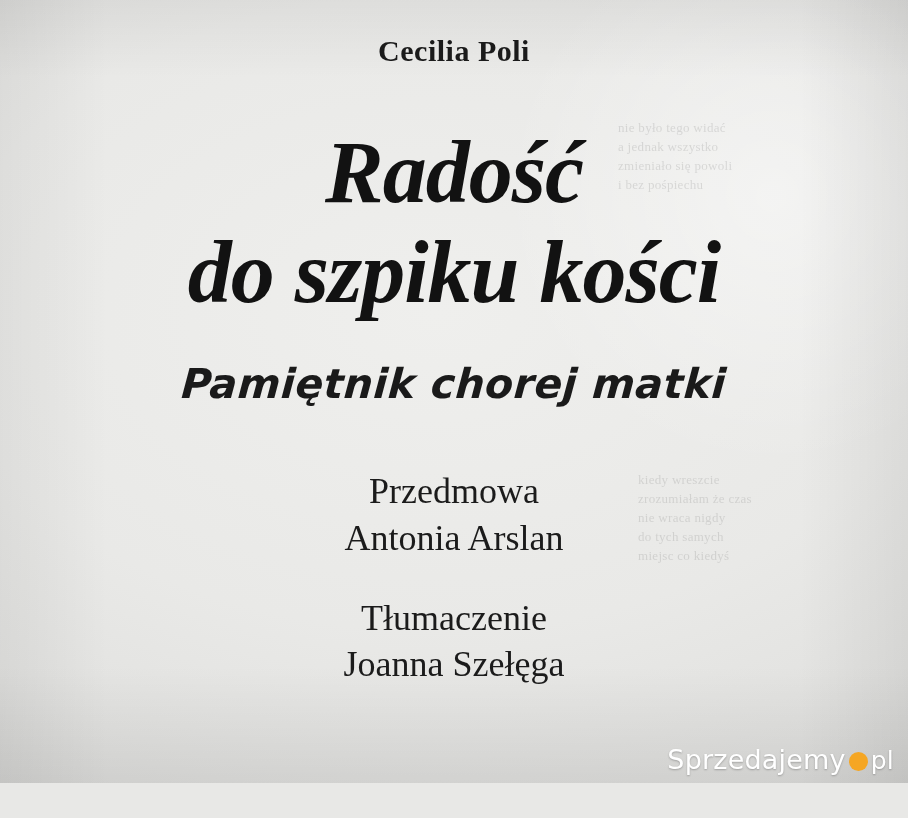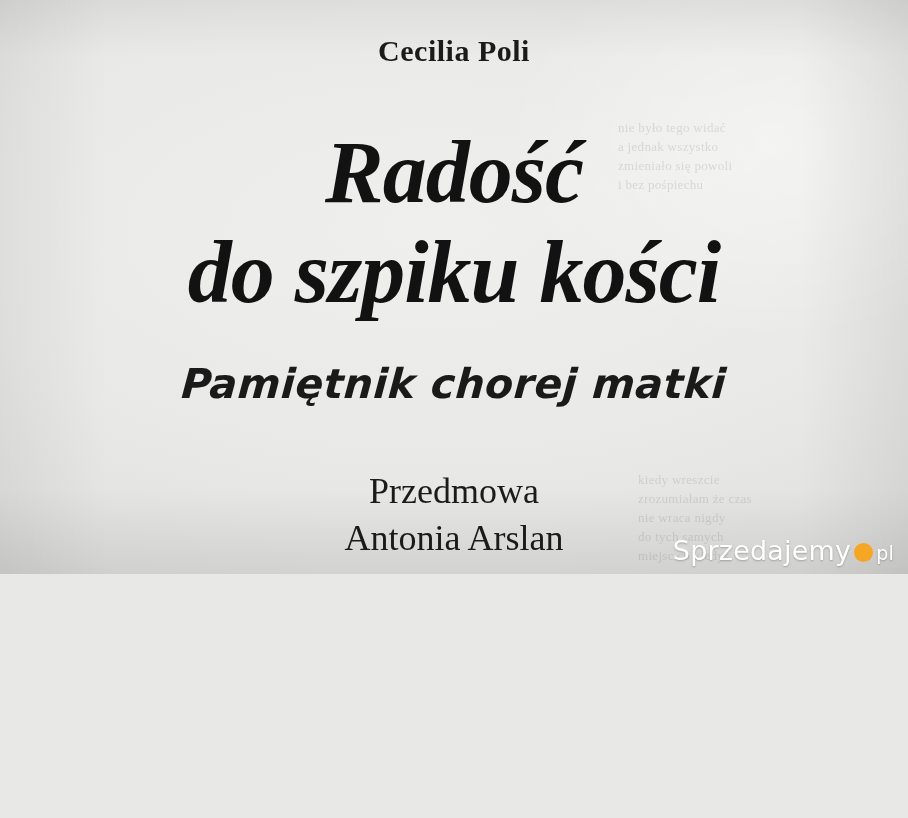--- a/index.html
+++ b/index.html
@@ -10,21 +10,21 @@
     width: 908px;
     height: 818px;
     overflow: hidden;
     background: #e8e8e6;
     font-family: "Liberation Serif", serif;
   }
 
   .page {
     position: relative;
     width: 908px;
-    height: 574px;
+    height: 783px;
     background:
       radial-gradient(ellipse 120% 90% at 48% 40%, #efefed 0%, #e9e9e7 45%, #dededc 78%, #d4d4d2 100%);
     overflow: hidden;
   }
 
   
   .grain {
     position: absolute;
     inset: 0;
     pointer-events: none;
@@ -137,21 +137,21 @@
     display: inline-block;
     width: 19px;
     height: 19px;
     border-radius: 50%;
     background: #f5a623;
     margin: 0 3px 0 3px;
     position: relative;
     top: 2px;
   }
   .watermark .wm-suffix {
-    font-size: 19px;
+    font-size: 25px;
     color: #ffffff;
   }
 </style>
 </head>
 <body>
 
 <div class="page">
 
   <div class="soft-light"></div>
 

